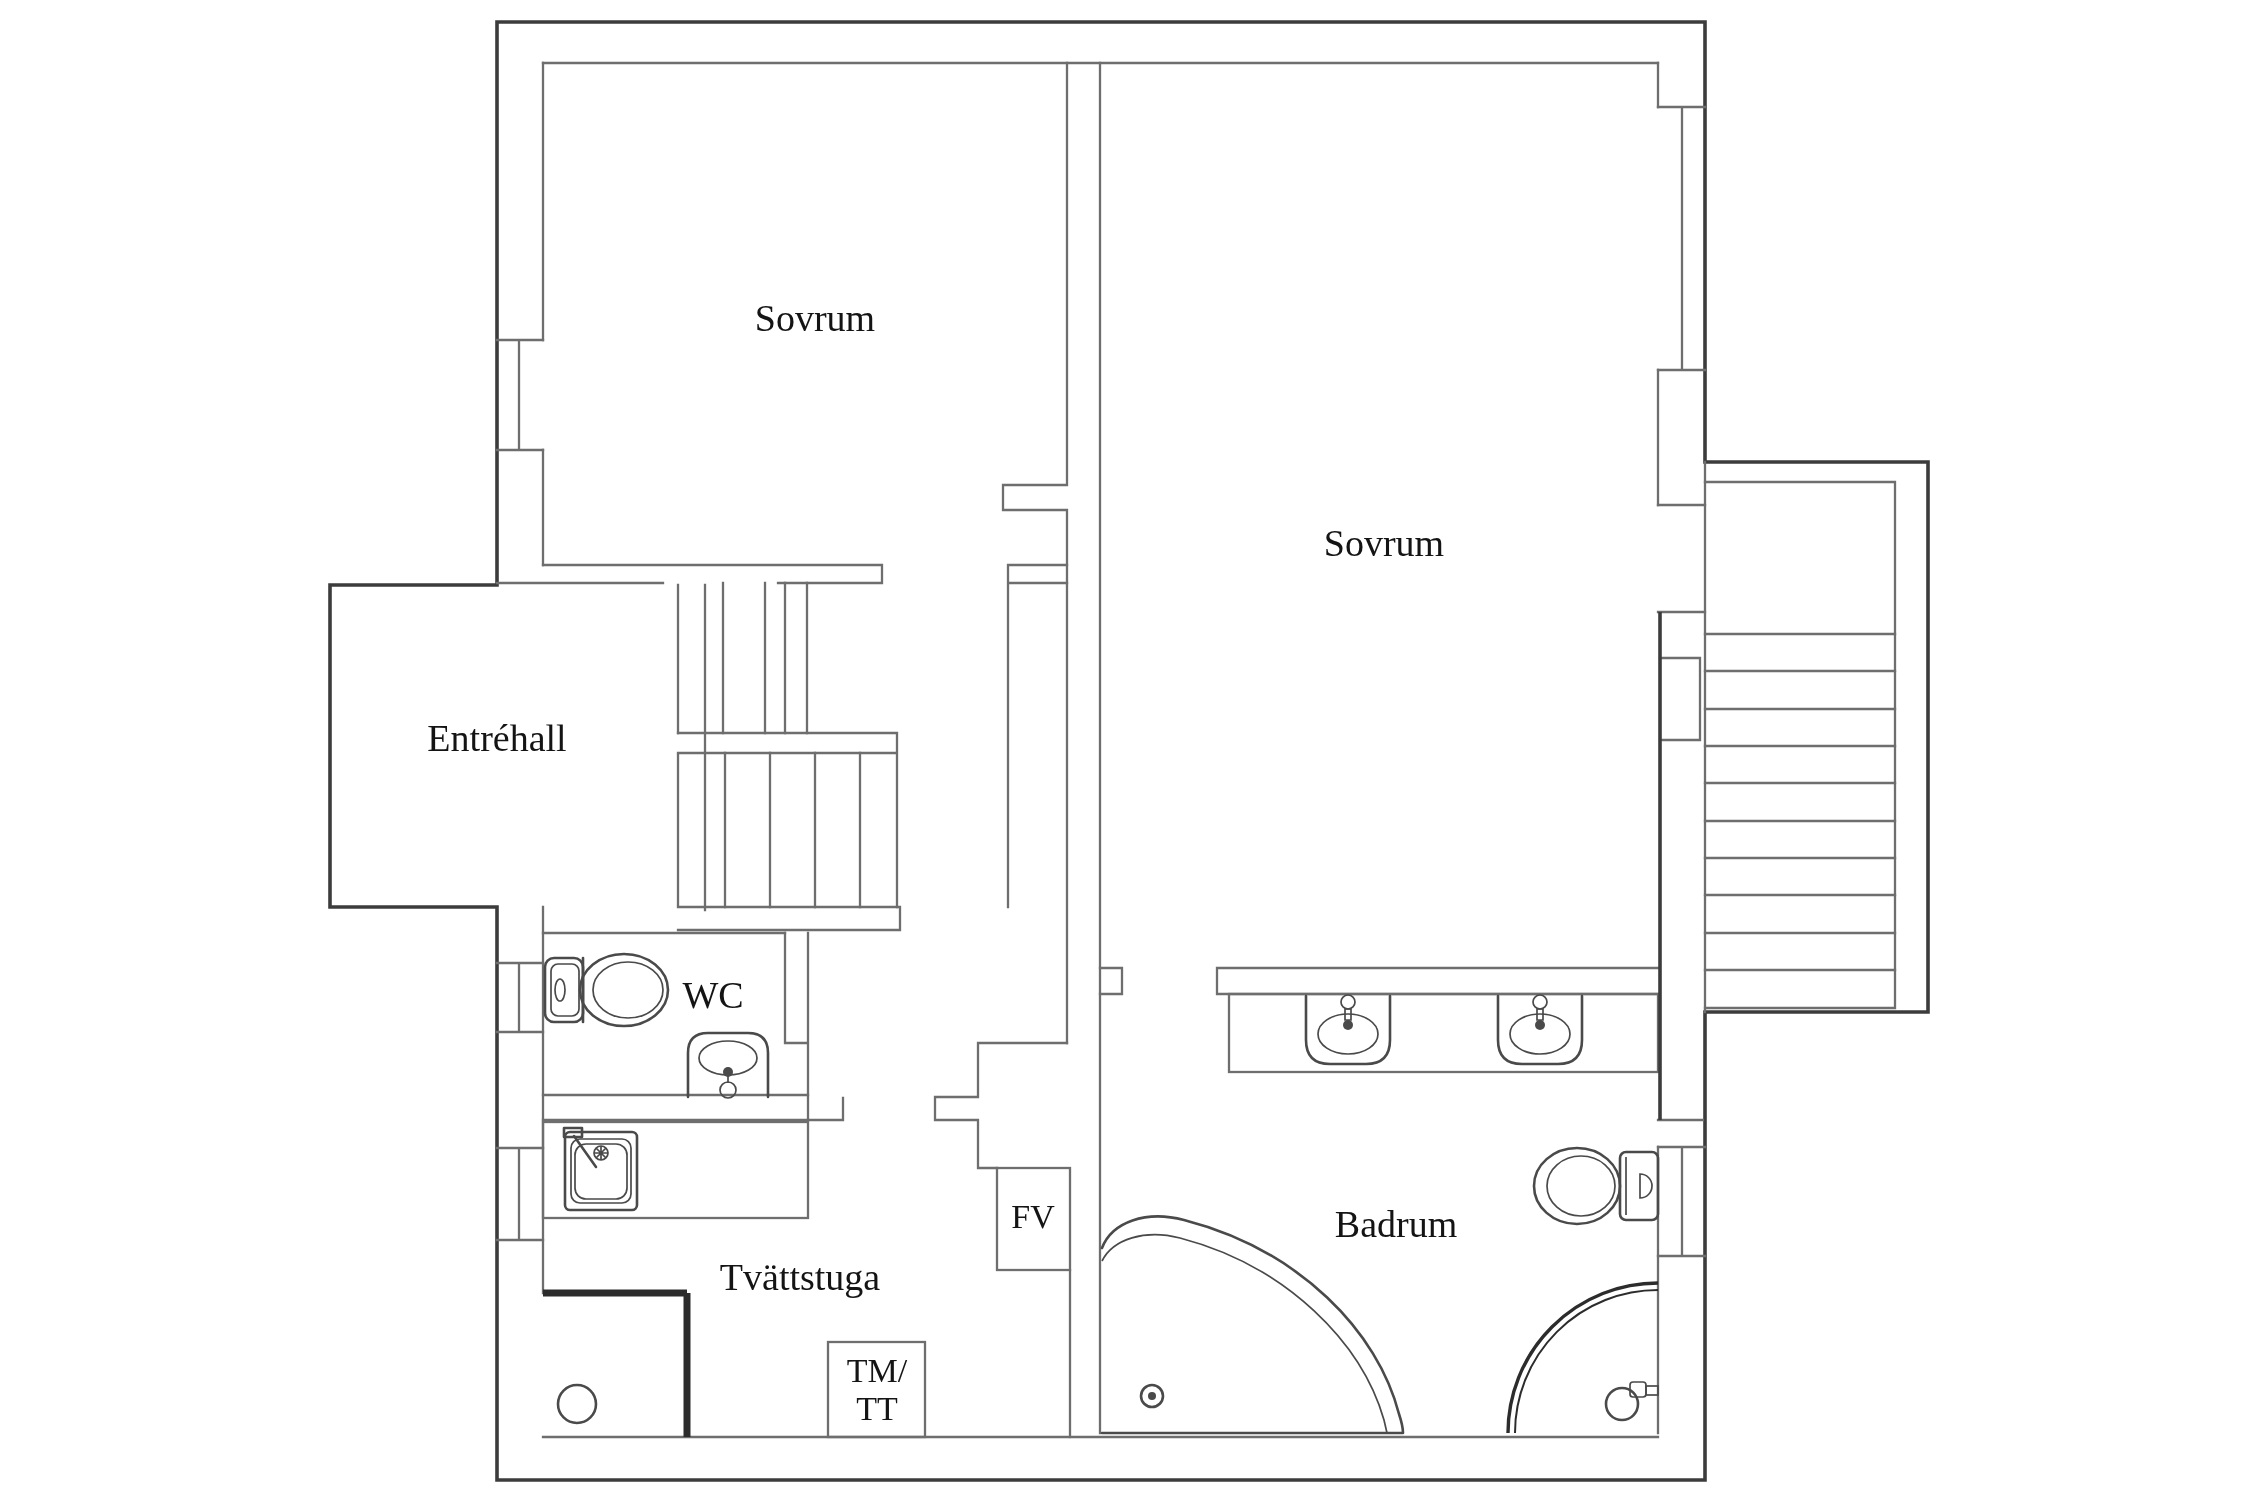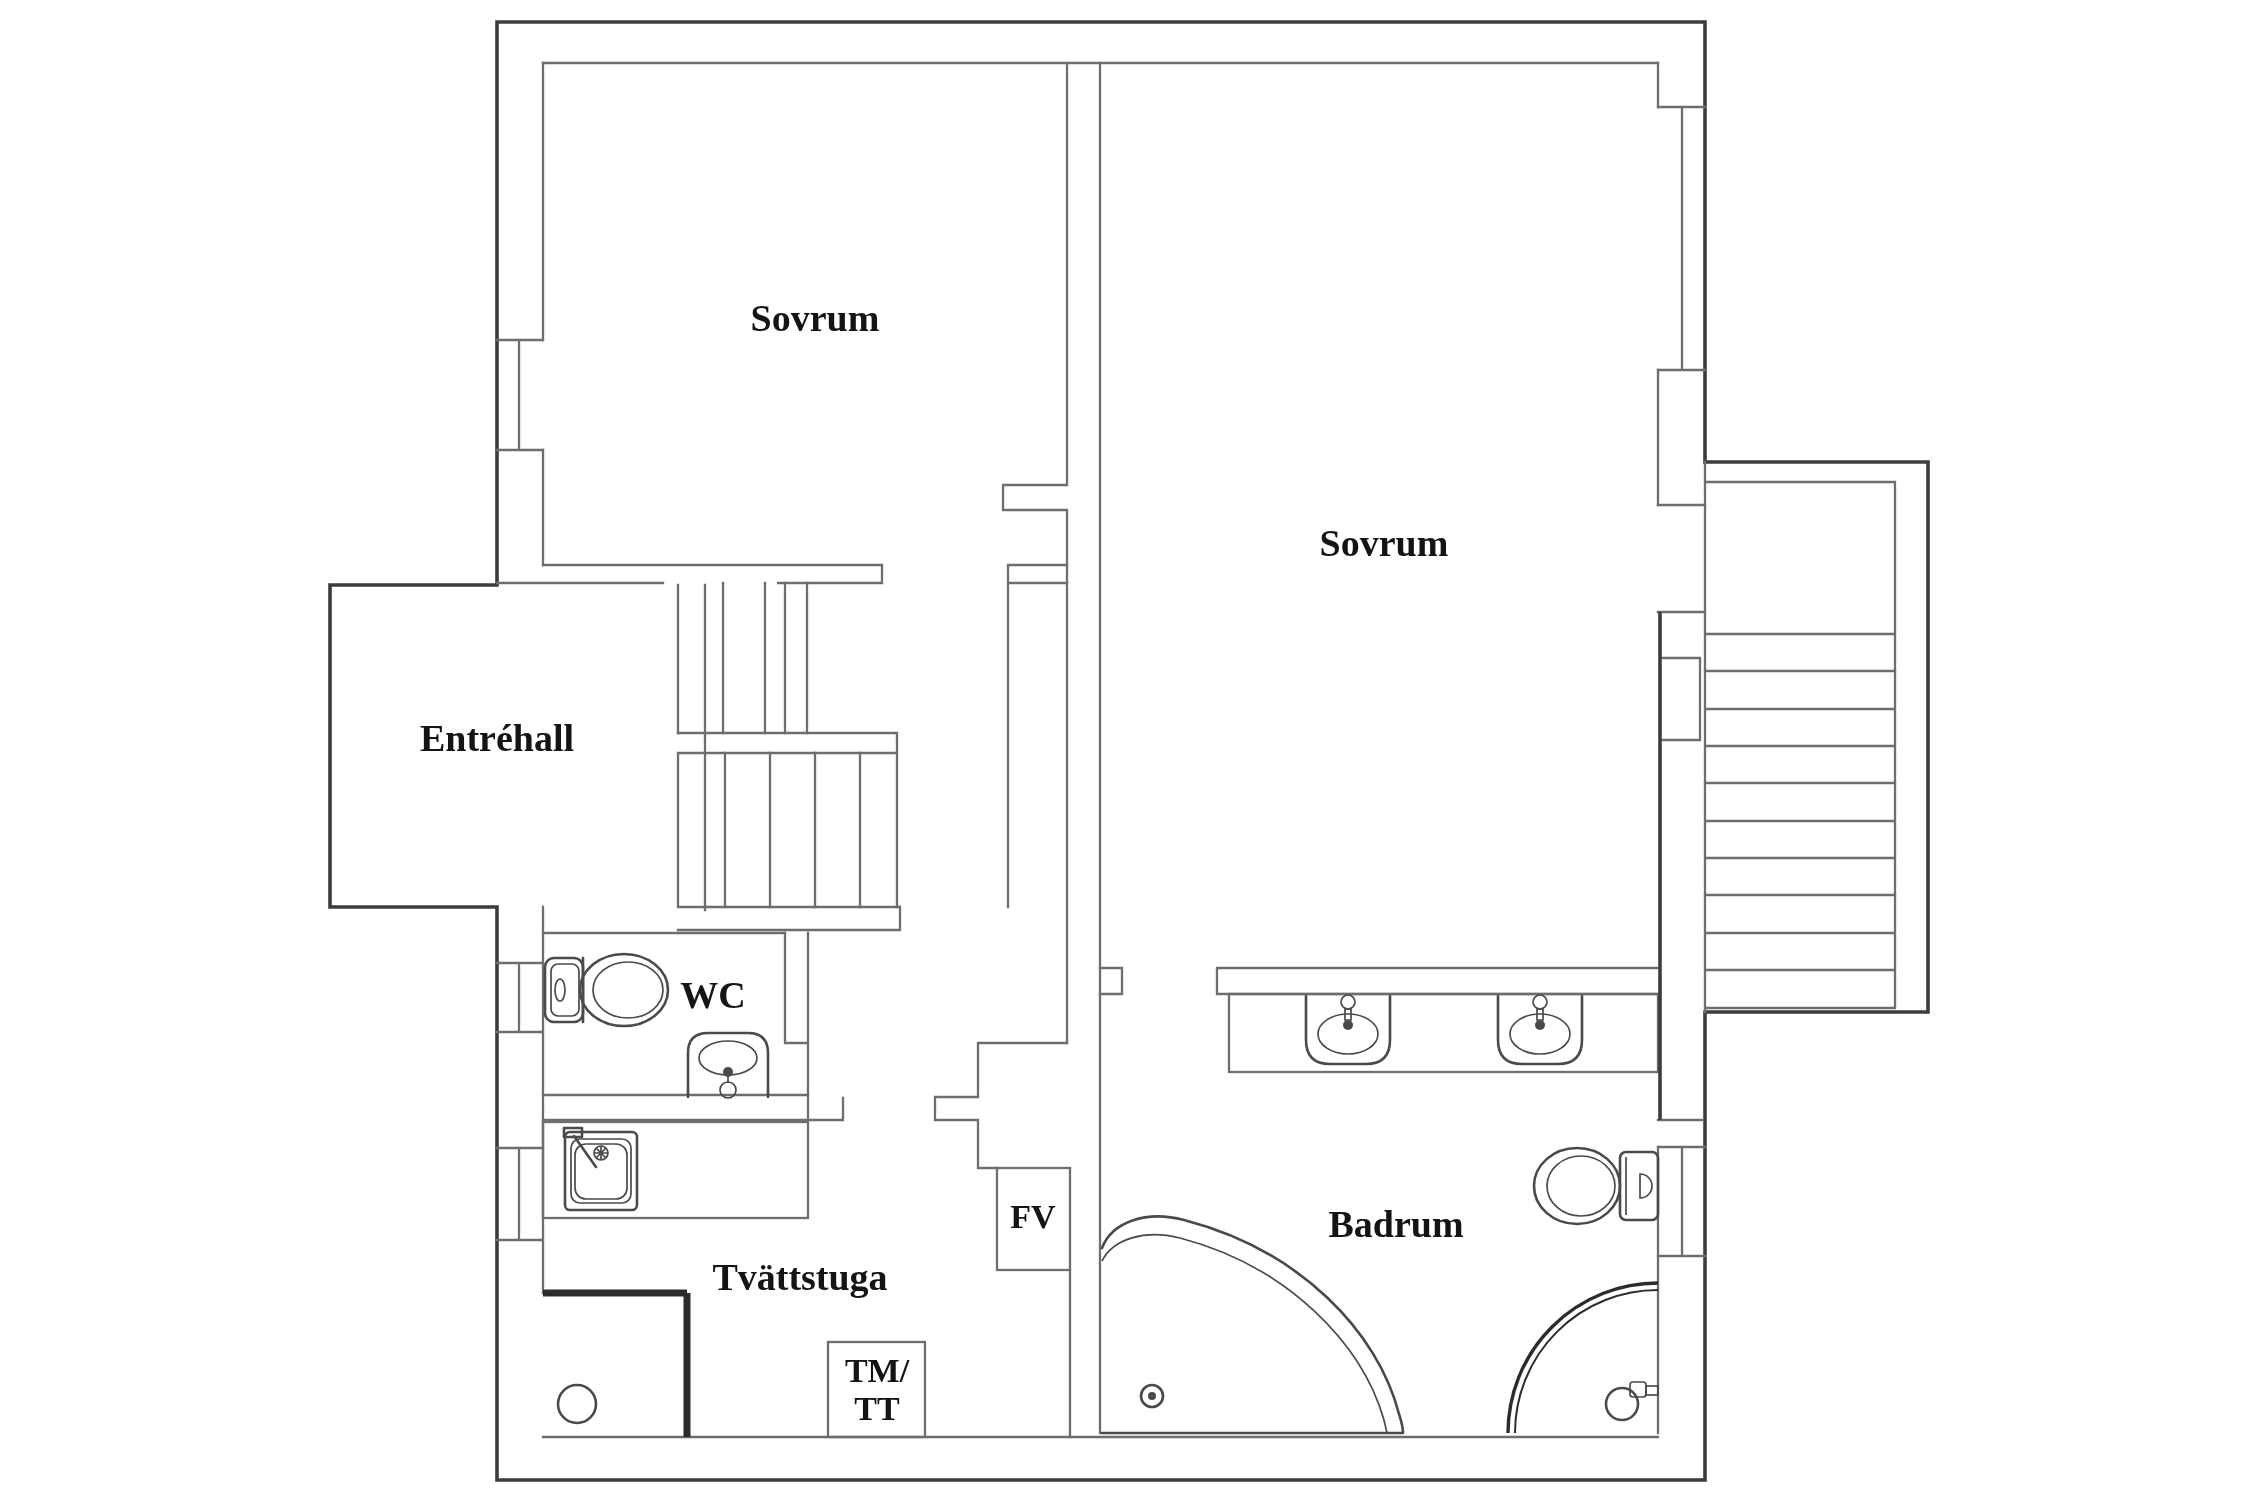--- a/index.html
+++ b/index.html
@@ -3,21 +3,21 @@
 <meta charset="utf-8">
 <style>
   :root{
     --wall_thin:#6e6e6e;
     --wall_dark:#3c3c3c;
     --fixture:#4a4a4a;
     --ink:#141414;
     --bg:#ffffff;
   }
   html,body{margin:0;padding:0;background:var(--bg);}
-  .stage{position:relative;width:2250px;height:1500px;background:var(--bg);overflow:hidden;font-weight:bold;}
+  .stage{position:relative;width:2250px;height:1500px;background:var(--bg);overflow:hidden;}
   svg{display:block;width:2250px;height:1500px;}
   .wl{stroke:var(--wall_thin);stroke-width:2.3;fill:none;stroke-linecap:square;}
   .wd{stroke:var(--wall_dark);stroke-width:3.6;fill:none;stroke-linejoin:miter;}
   .fx{stroke:var(--fixture);stroke-width:2.6;fill:none;stroke-linejoin:round;stroke-linecap:round;}
   .fx2{stroke:var(--fixture);stroke-width:1.7;fill:none;}
   .fxd{fill:var(--fixture);stroke:none;}
   .thick{stroke:#2c2c2c;stroke-width:7;fill:none;}
   .arc{stroke:#2c2c2c;fill:none;}
   text{font-family:"Liberation Serif","DejaVu Serif",serif;fill:var(--ink);font-size:38px;text-anchor:middle;}
   .small{font-size:34px;}

